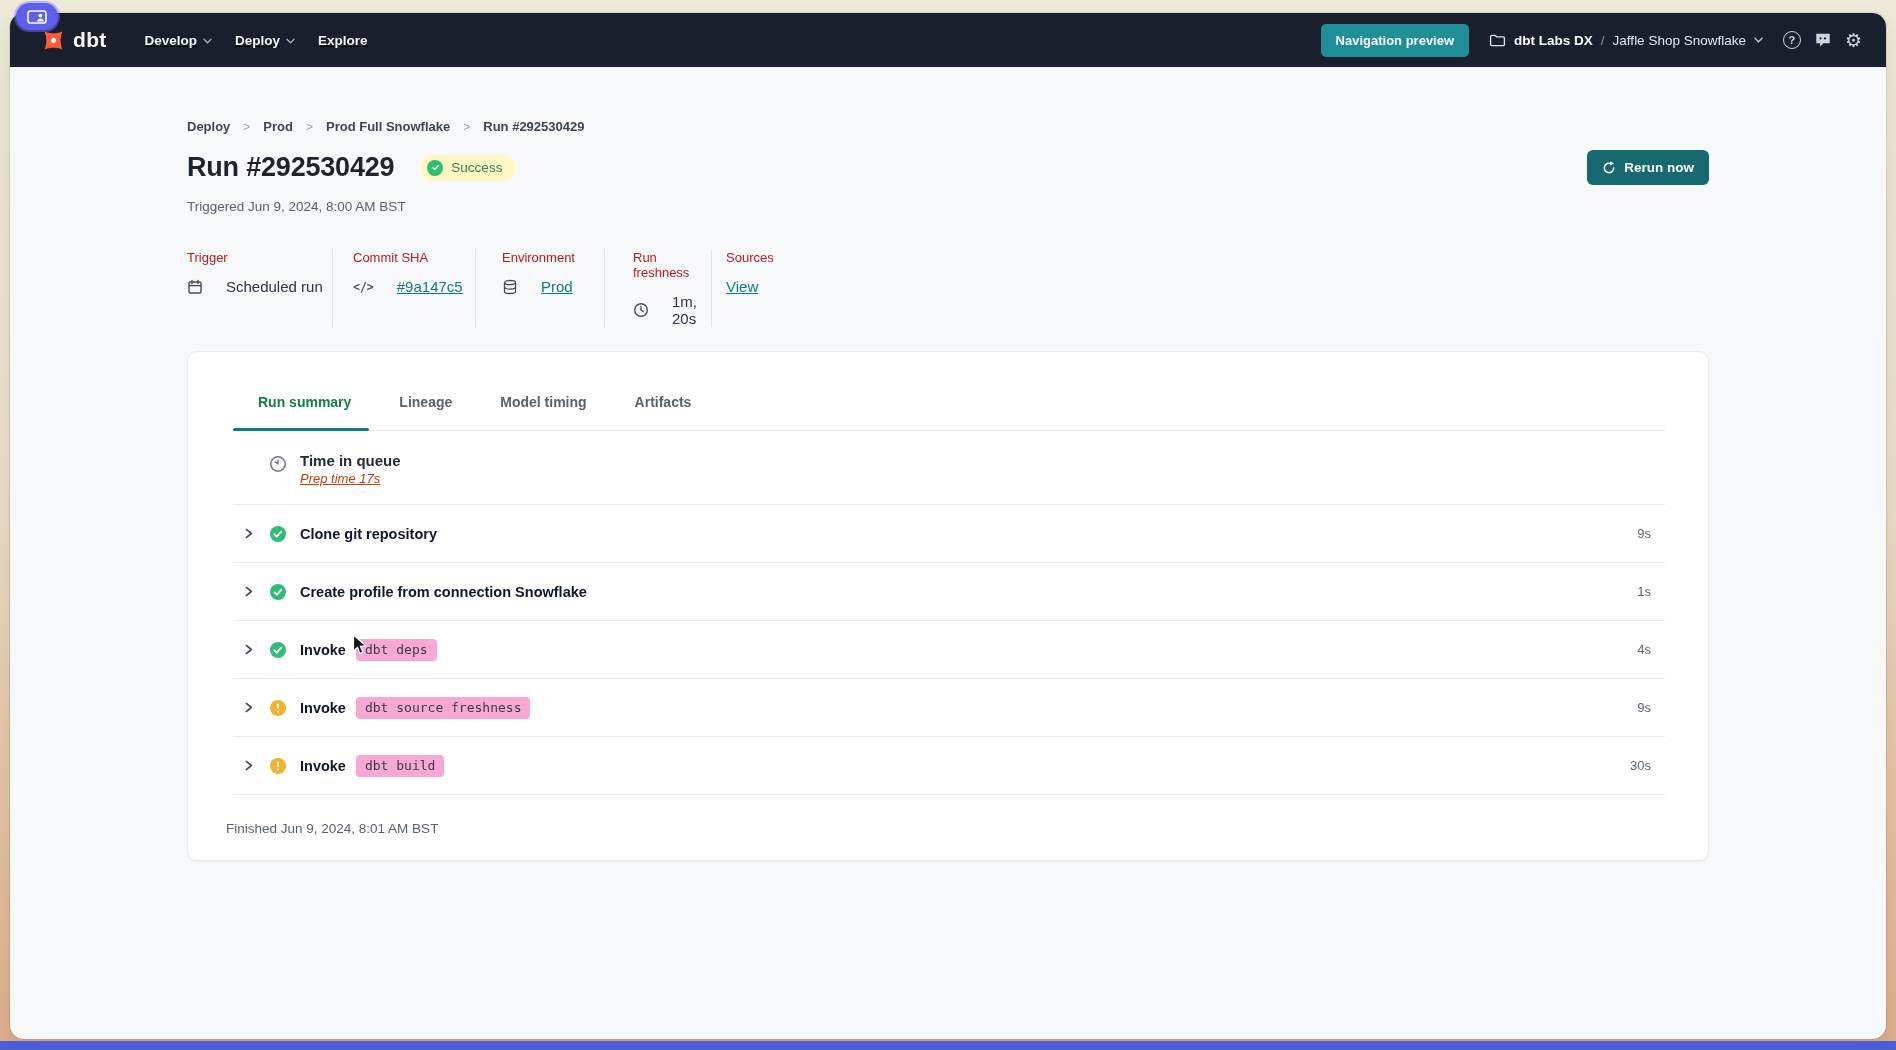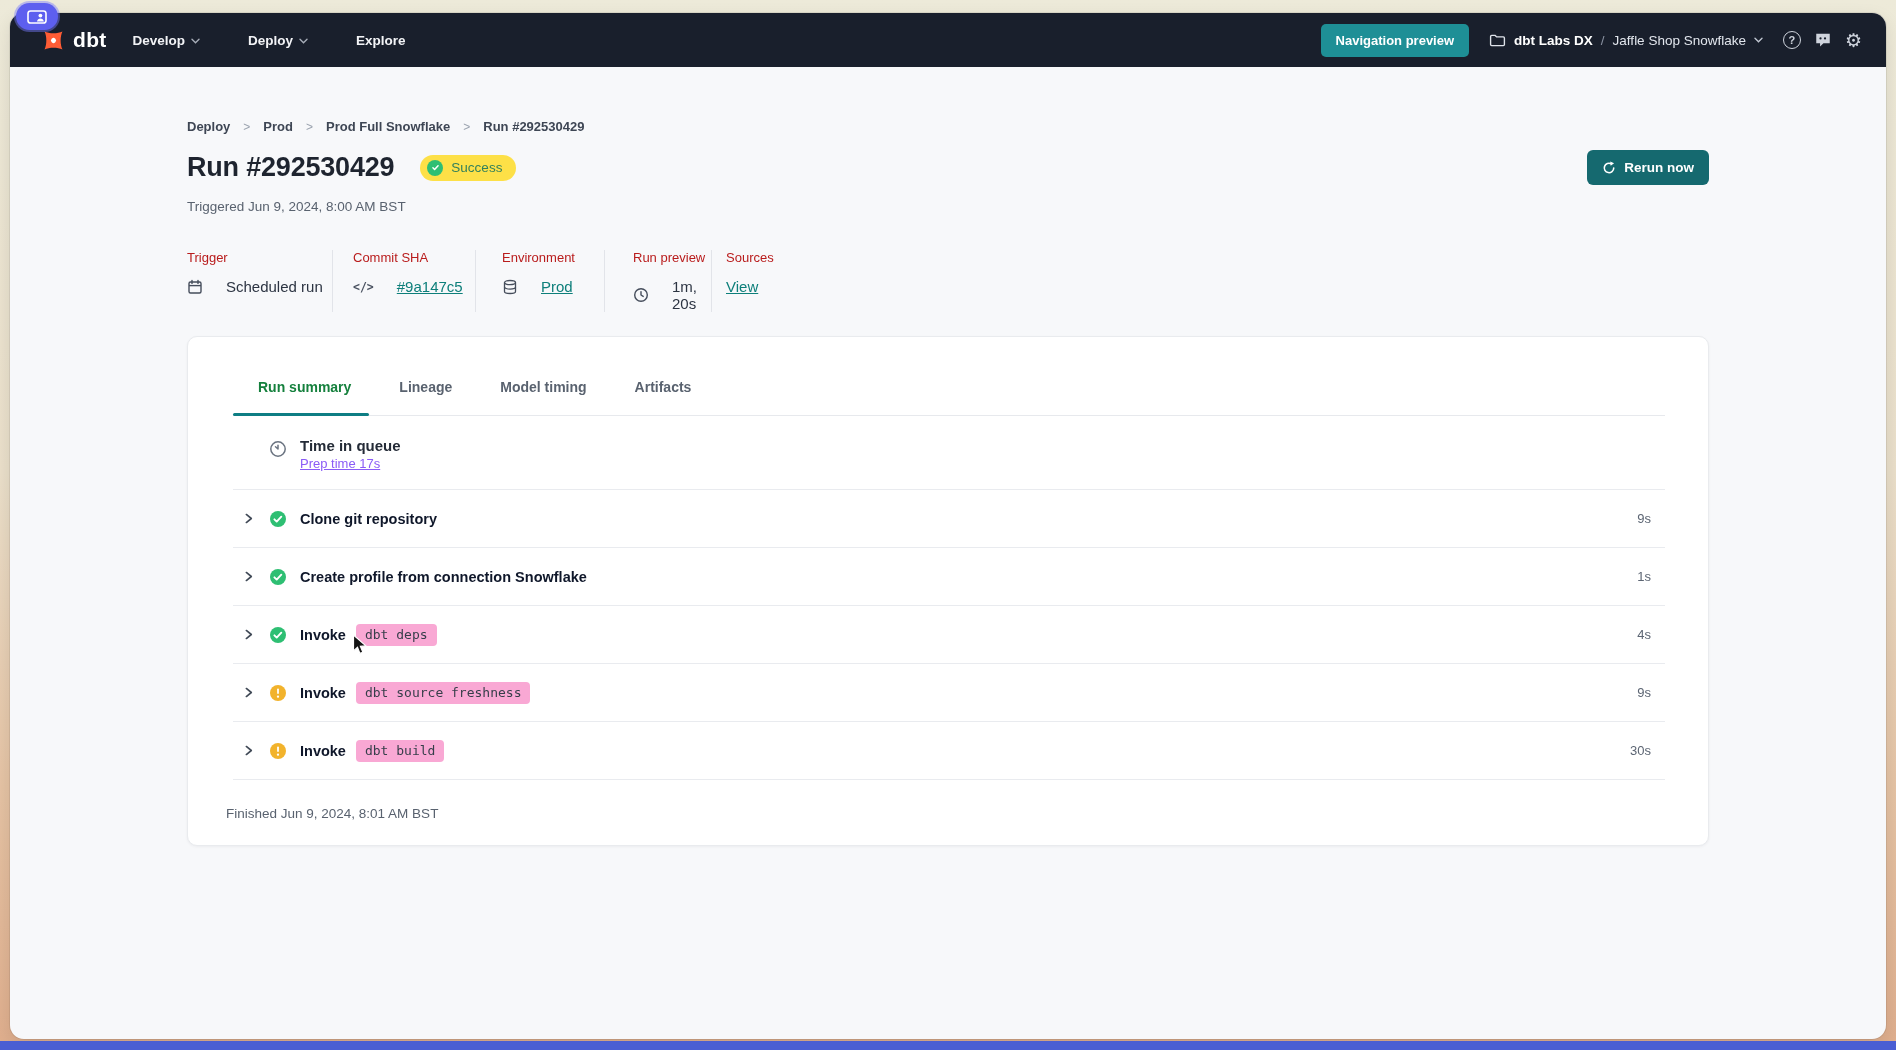--- a/index.html
+++ b/index.html
@@ -15,21 +15,21 @@
   .window {
     position:absolute; left:10px; top:13px; width:1876px; height:1026px;
     background:#f7f8fa; border-radius:14px; overflow:hidden;
     box-shadow:0 0 0 1px rgba(0,0,0,.07), 0 6px 18px rgba(0,0,0,.10);
   }
 
   
   .topbar { height:54px; background:#191f2c; display:flex; align-items:center; padding:0 24px 0 30px; }
   .logo { display:flex; align-items:center; cursor:pointer; }
   .logo-text { color:#fff; font-size:21px; font-weight:700; margin-left:6px; letter-spacing:.3px; }
-  .mainnav { display:flex; margin-left:26px; gap:48px; }
+  .mainnav { display:flex; margin-left:38px; gap:23px;text-decoration:underline; }
   .nav-item { display:flex; align-items:center; gap:6px; color:#f2f3f6; font-size:13.5px; font-weight:700; cursor:pointer; }
   .nav-item svg { margin-top:2px; opacity:.85; }
   .topbar-right { margin-left:auto; display:flex; align-items:center; gap:20px; }
   .preview-btn { background:#1e8f96; color:#fff; border:none; border-radius:5px; padding:9px 15px; font-size:13px; font-weight:700; font-family:inherit; cursor:pointer; }
   .account { display:flex; align-items:center; gap:8px; cursor:pointer; }
   .account-name { color:#fff; font-size:13.5px; font-weight:700; }
   .account-sep { color:#8b93a3; font-size:13.5px; }
   .project-name { color:#e2e6ed; font-size:13.5px; }
   .tb-icons { display:flex; align-items:center; gap:13px; }
   .help-icon { width:18px; height:18px; border:1.6px solid #cfd4dd; border-radius:50%; color:#cfd4dd;
@@ -39,21 +39,21 @@
 
   
   .content { width:1522px; margin:0 auto; }
   .breadcrumb { padding-top:52px; display:flex; align-items:center; gap:13px; }
   .crumb { font-size:13px; font-weight:600; color:#3e4654; cursor:pointer; }
   .crumb-sep { font-size:12px; color:#9aa2ae; }
 
   .title-row { margin-top:16px; display:flex; align-items:center; }
   .page-title { font-size:27px; font-weight:700; color:#1e242f; letter-spacing:-.2px; }
   .status-badge { margin-left:26px; display:inline-flex; align-items:center; gap:8px;
-    background:#fde047; border-radius:15px; padding:5px 14px 5px 7px; font-size:13.5px; color:#34815b; }
+    background:#fef9c3; border-radius:15px; padding:5px 14px 5px 7px; font-size:13.5px; color:#34815b; }
   .badge-dot { width:16px; height:16px; border-radius:50%; background:#2ebf73; display:flex; align-items:center; justify-content:center; }
   .rerun-btn { margin-left:auto; display:flex; align-items:center; gap:8px; background:#15696f; color:#fff;
     border:none; border-radius:6px; padding:10px 15px; font-size:13.5px; font-weight:700; font-family:inherit; cursor:pointer; }
 
   .triggered { margin-top:14px; font-size:13.5px; color:#59626f; }
 
   .meta-row { margin-top:36px; display:flex; }
   .meta-col { padding-right:0; }
   .meta-col + .meta-col { border-left:1px solid #e2e4e9; }
   .meta-col:nth-child(1){ width:145px; }
@@ -72,21 +72,21 @@
     box-shadow:0 1px 3px rgba(16,24,40,.05); padding:34px 43px 21px 45px; min-height:510px; }
   .tabs { display:flex; gap:44px; padding-left:23px; border-bottom:1px solid #e7e9ed; }
   .tab { position:relative; padding:8px 2px 20px; font-size:14px; font-weight:700; color:#59626f; cursor:pointer; }
   .tab.active { color:#15803d; }
   .tab.active::after { content:""; position:absolute; left:-23px; right:-16px; bottom:-1px; height:3px;
     background:#0e7e84; border-radius:2px; }
 
   .queue-row { display:flex; align-items:flex-start; padding:21px 0 17px 36px; border-bottom:1px solid #e9ebef; }
   .queue-icon { display:flex; margin-right:13px; margin-top:3px; }
   .queue-title { font-size:15px; font-weight:700; color:#242b37; }
-  .queue-link { display:inline-block; font-size:13px; color:#8b5cf6; text-decoration:underline; cursor:pointer; }
+  .queue-link { display:inline-block; font-size:13px; color:#c2410c; text-decoration:underline; cursor:pointer;font-style:italic; }
 
   .step-row { display:flex; align-items:center; height:58px; padding:0 14px 0 9px; border-bottom:1px solid #e9ebef; cursor:pointer; }
   .chev { display:flex; margin-right:14px; }
   .status-icon { display:flex; margin-right:13px; }
   .step-label { font-size:14.5px; font-weight:700; color:#0f172a; }
   .step-code { margin-left:10px; background:#f9a8d4; border-radius:4px; padding:3px 9px 4px;
     font-family:"DejaVu Sans Mono", monospace; font-size:13px; color:#363e4a; }
   .step-duration { margin-left:auto; font-size:13px; color:#5c6573; }
 
   .finished { padding:26px 0 0; margin-left:-7px; font-size:13.5px; color:#59626f; }
@@ -228,21 +228,21 @@
               <svg width="16" height="16" viewBox="0 0 16 16">
                 <ellipse cx="8" cy="3.6" rx="5.5" ry="2.1" fill="none" stroke="#454d5b" stroke-width="1.3"></ellipse>
                 <path d="M2.5 3.6v8.8c0 1.2 2.5 2.1 5.5 2.1s5.5-.9 5.5-2.1V3.6" fill="none" stroke="#454d5b" stroke-width="1.3"></path>
                 <path d="M13.5 8c0 1.2-2.5 2.1-5.5 2.1S2.5 9.2 2.5 8" fill="none" stroke="#454d5b" stroke-width="1.3"></path>
               </svg>
             </span>
       <span class="mv meta-link">Prod</span>
     </div>
   </div>
         <div class="meta-col">
-    <div class="meta-label">Run preview</div>
+    <div class="meta-label">Run freshness</div>
     <div class="meta-value">
       <span class="mi">
               <svg width="16" height="16" viewBox="0 0 16 16">
                 <circle cx="8" cy="8" r="6.3" fill="none" stroke="#454d5b" stroke-width="1.4"></circle>
                 <path d="M8 4.6V8l2.2 1.4" fill="none" stroke="#454d5b" stroke-width="1.4" stroke-linecap="round" stroke-linejoin="round"></path>
               </svg>
             </span>
       <span class="mv">1m, 20s</span>
     </div>
   </div>

